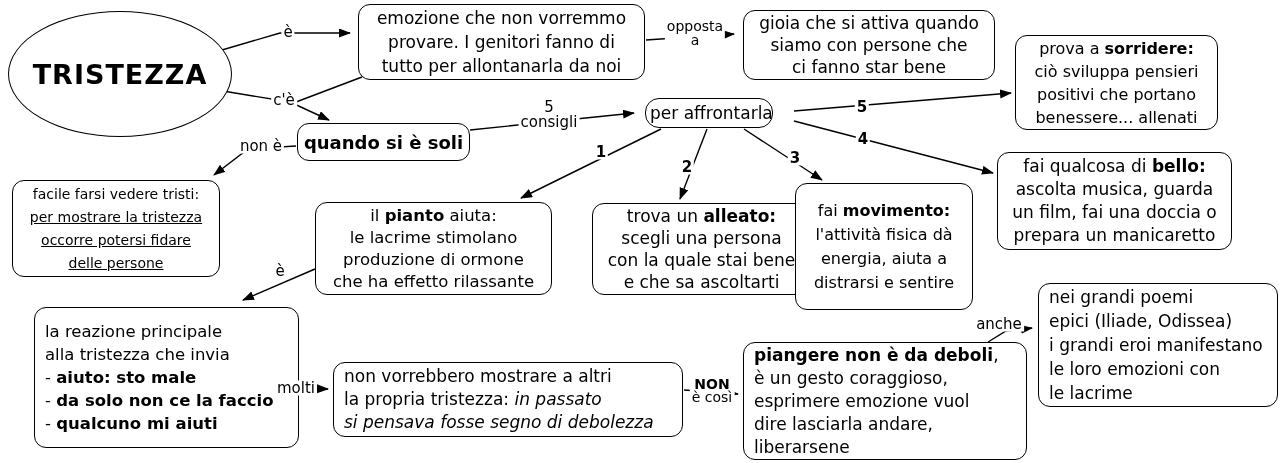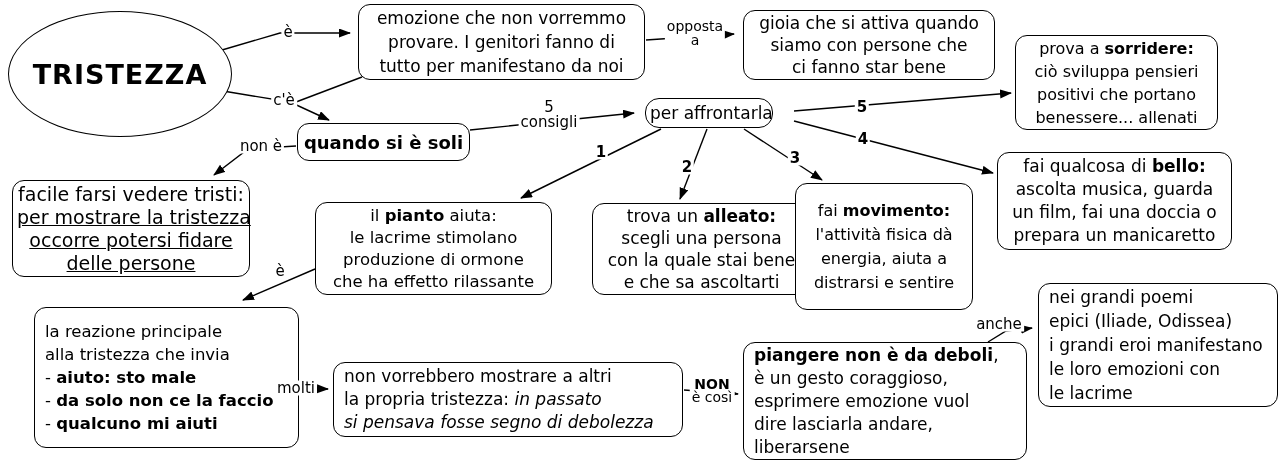--- a/index.html
+++ b/index.html
@@ -62,21 +62,21 @@
     </g>
   </svg>
 
   <div class="node ellipse" style="left:8px;top:11px;width:224px;height:126px;font-size:27px;letter-spacing:1px;">
       <div class="ln"><span class="seg-b">TRISTEZZA</span></div>
     </div>
 
   <div class="node center" style="left:358px;top:4px;width:287px;height:76px;line-height:24px;">
       <div class="ln"><span>emozione che non vorremmo</span></div>
       <div class="ln"><span>provare. I genitori fanno di</span></div>
-      <div class="ln"><span>tutto per manifestano da noi</span></div>
+      <div class="ln"><span>tutto per allontanarla da noi</span></div>
     </div>
 
   <div class="node center" style="left:743px;top:10px;width:252px;height:70px;line-height:22px;">
       <div class="ln"><span>gioia che si attiva quando</span></div>
       <div class="ln"><span>siamo con persone che</span></div>
       <div class="ln"><span>ci fanno star bene</span></div>
     </div>
 
   <div class="node center" style="left:1015px;top:35px;width:203px;height:95px;line-height:23px;font-size:16px;">
       <div class="ln"><span>prova a </span><span class="seg-b">sorridere:</span></div>
@@ -86,21 +86,21 @@
     </div>
 
   <div class="node center" style="left:297px;top:123px;width:173px;height:38px;font-size:18px;">
       <div class="ln"><span class="seg-b">quando si è soli</span></div>
     </div>
 
   <div class="node center" style="left:645px;top:98px;width:128px;height:30px;border-radius:14px;">
       <div class="ln"><span>per affrontarla</span></div>
     </div>
 
-  <div class="node center" style="left:12px;top:180px;width:238px;height:97px;line-height:23px;font-size:19px;">
+  <div class="node center" style="left:12px;top:180px;width:208px;height:97px;line-height:23px;font-size:14px;">
       <div class="ln"><span>facile farsi vedere tristi:</span></div>
       <div class="ln"><span class="seg-u">per mostrare la tristezza</span></div>
       <div class="ln"><span class="seg-u">occorre potersi fidare</span></div>
       <div class="ln"><span class="seg-u">delle persone</span></div>
     </div>
 
   <div class="node center" style="left:315px;top:202px;width:237px;height:93px;line-height:22px;font-size:16.5px;">
       <div class="ln"><span>il </span><span class="seg-b">pianto</span><span> aiuta:</span></div>
       <div class="ln"><span>le lacrime stimolano</span></div>
       <div class="ln"><span>produzione di ormone</span></div>

